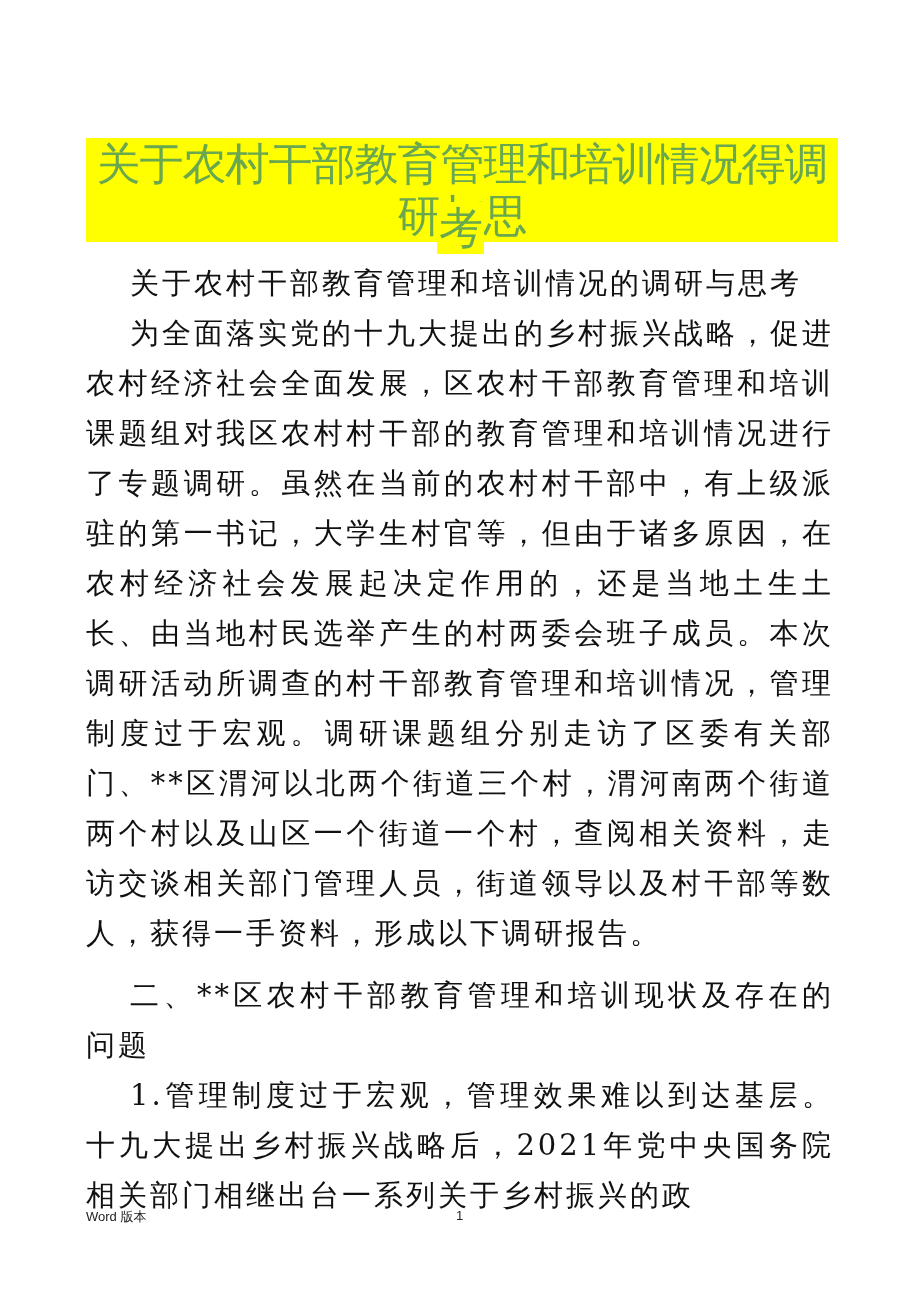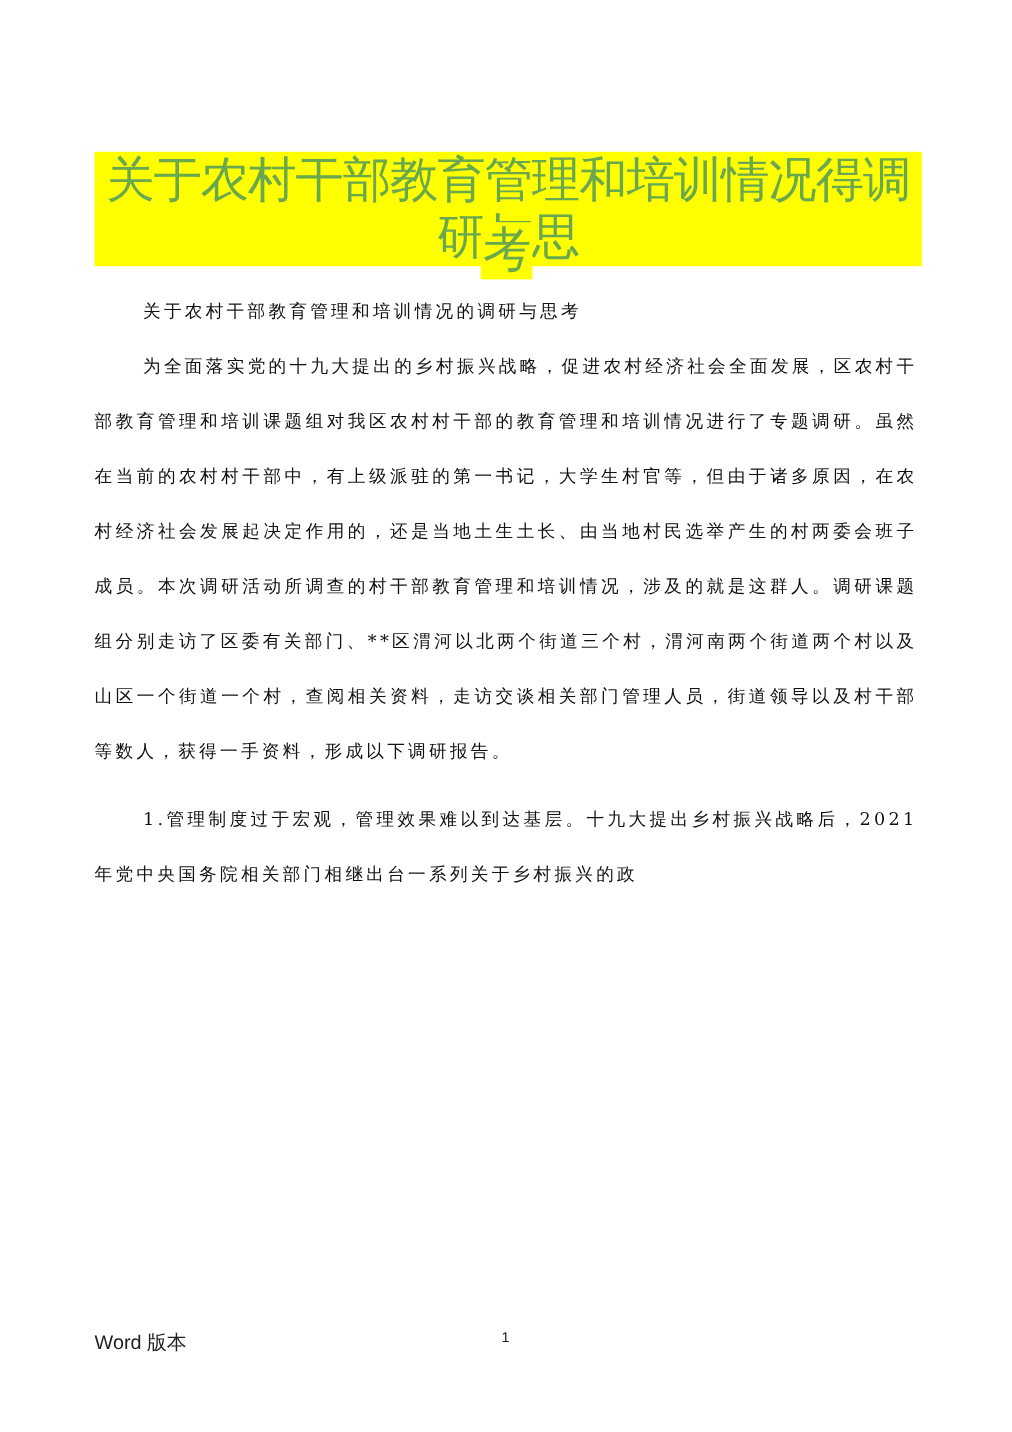--- a/index.html
+++ b/index.html
@@ -5,35 +5,36 @@
   html, body { margin: 0; padding: 0; background: #ffffff; }
   body { width: 920px; height: 1302px; position: relative; overflow: hidden;
          font-family: "DejaVu Serif", "Liberation Serif", serif; color: #111; }
   .title-wrap { position: absolute; left: 0; top: 138px; width: 920px; text-align: center; }
   .title-line { display: inline-block; background: #ffff00; color: #6aa84f;
                 font-family: "DejaVu Sans", "Liberation Sans", sans-serif;
                 font-size: 44px; line-height: 52px; padding: 0 2px; letter-spacing: -1px; }
   .title-line.l1 { position: absolute; left: 86px; top: 0; width: 748px; text-align: center; }
   .title-line.l2 { position: absolute; left: 437px; top: 64px; }
   .body { position: absolute; left: 86px; top: 258px; width: 748px; }
-  .p { font-size: 16px; line-height: 50px; margin: 0; letter-spacing: 3px; text-align: justify; }
+  .p { font-size: 29px; line-height: 50px; margin: 0; letter-spacing: 3px; text-align: justify; }
   .indent { text-indent: 44px; }
-  .footer-left { position: absolute; left: 86px; top: 1208px; font-size: 18px;
+  .footer-left { position: absolute; left: 86px; top: 1208px; font-size: 13px;
                  font-family: "Liberation Sans", sans-serif; color: #222; }
   .footer-page { position: absolute; left: 456px; top: 1208px; font-size: 13px;
                  font-family: "Liberation Sans", sans-serif; color: #222; }
 </style>
 </head>
 <body>
 
 <div class="title-wrap">
   <span class="title-line l1">关于农村干部教育管理和培训情况得调研与思</span>
   <span class="title-line l2">考</span>
 </div>
 
 <div class="body">
   <p class="p indent">关于农村干部教育管理和培训情况的调研与思考</p>
-  <p class="p indent" style="margin-bottom:12px;">为全面落实党的十九大提出的乡村振兴战略，促进农村经济社会全面发展，区农村干部教育管理和培训课题组对我区农村村干部的教育管理和培训情况进行了专题调研。虽然在当前的农村村干部中，有上级派驻的第一书记，大学生村官等，但由于诸多原因，在农村经济社会发展起决定作用的，还是当地土生土长、由当地村民选举产生的村两委会班子成员。本次调研活动所调查的村干部教育管理和培训情况，涉及的就是这群人。调研课题组分别走访了区委有关部门、**区渭河以北两个街道三个村，渭河南两个街道两个村以及山区一个街道一个村，查阅相关资料，走访交谈相关部门管理人员，街道领导以及村干部等数人，获得一手资料，形成以下调研报告。</p>
+  <p class="p indent" style="margin-bottom:12px;">为全面落实党的十九大提出的乡村振兴战略，促进农村经济社会全面发展，区农村干部教育管理和培训课题组对我区农村村干部的教育管理和培训情况进行了专题调研。虽然在当前的农村村干部中，有上级派驻的第一书记，大学生村官等，但由于诸多原因，在农村经济社会发展起决定作用的，还是当地土生土长、由当地村民选举产生的村两委会班子成员。本次调研活动所调查的村干部教育管理和培训情况，管理制度过于宏观。调研课题组分别走访了区委有关部门、**区渭河以北两个街道三个村，渭河南两个街道两个村以及山区一个街道一个村，查阅相关资料，走访交谈相关部门管理人员，街道领导以及村干部等数人，获得一手资料，形成以下调研报告。</p>
+  <p class="p indent">二、**区农村干部教育管理和培训现状及存在的问题</p>
   <p class="p indent">1.管理制度过于宏观，管理效果难以到达基层。十九大提出乡村振兴战略后，2021年党中央国务院相关部门相继出台一系列关于乡村振兴的政</p>
 </div>
 
 <div class="footer-left">Word 版本</div>
 <div class="footer-page">1</div>
 
 </body></html>

